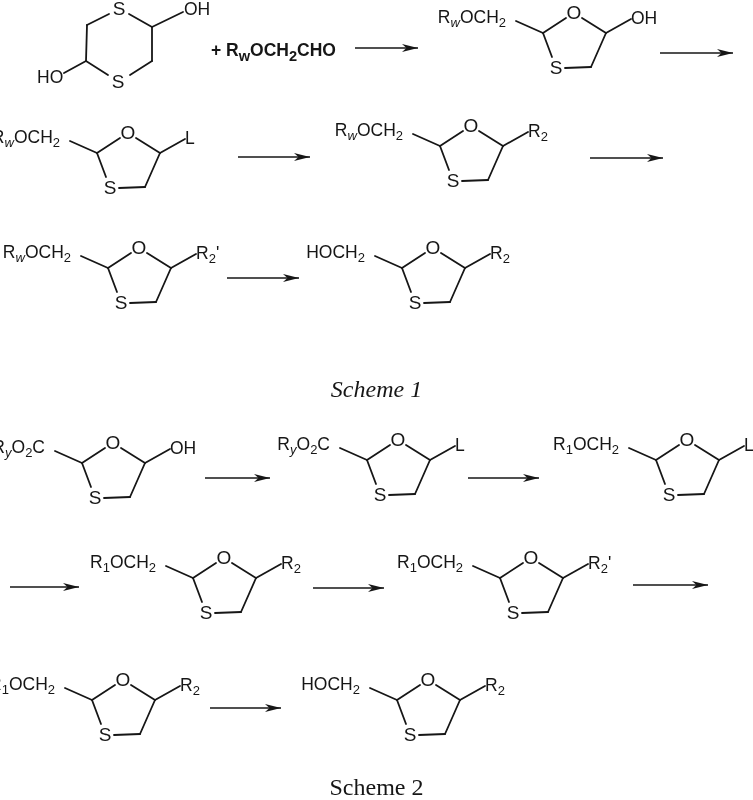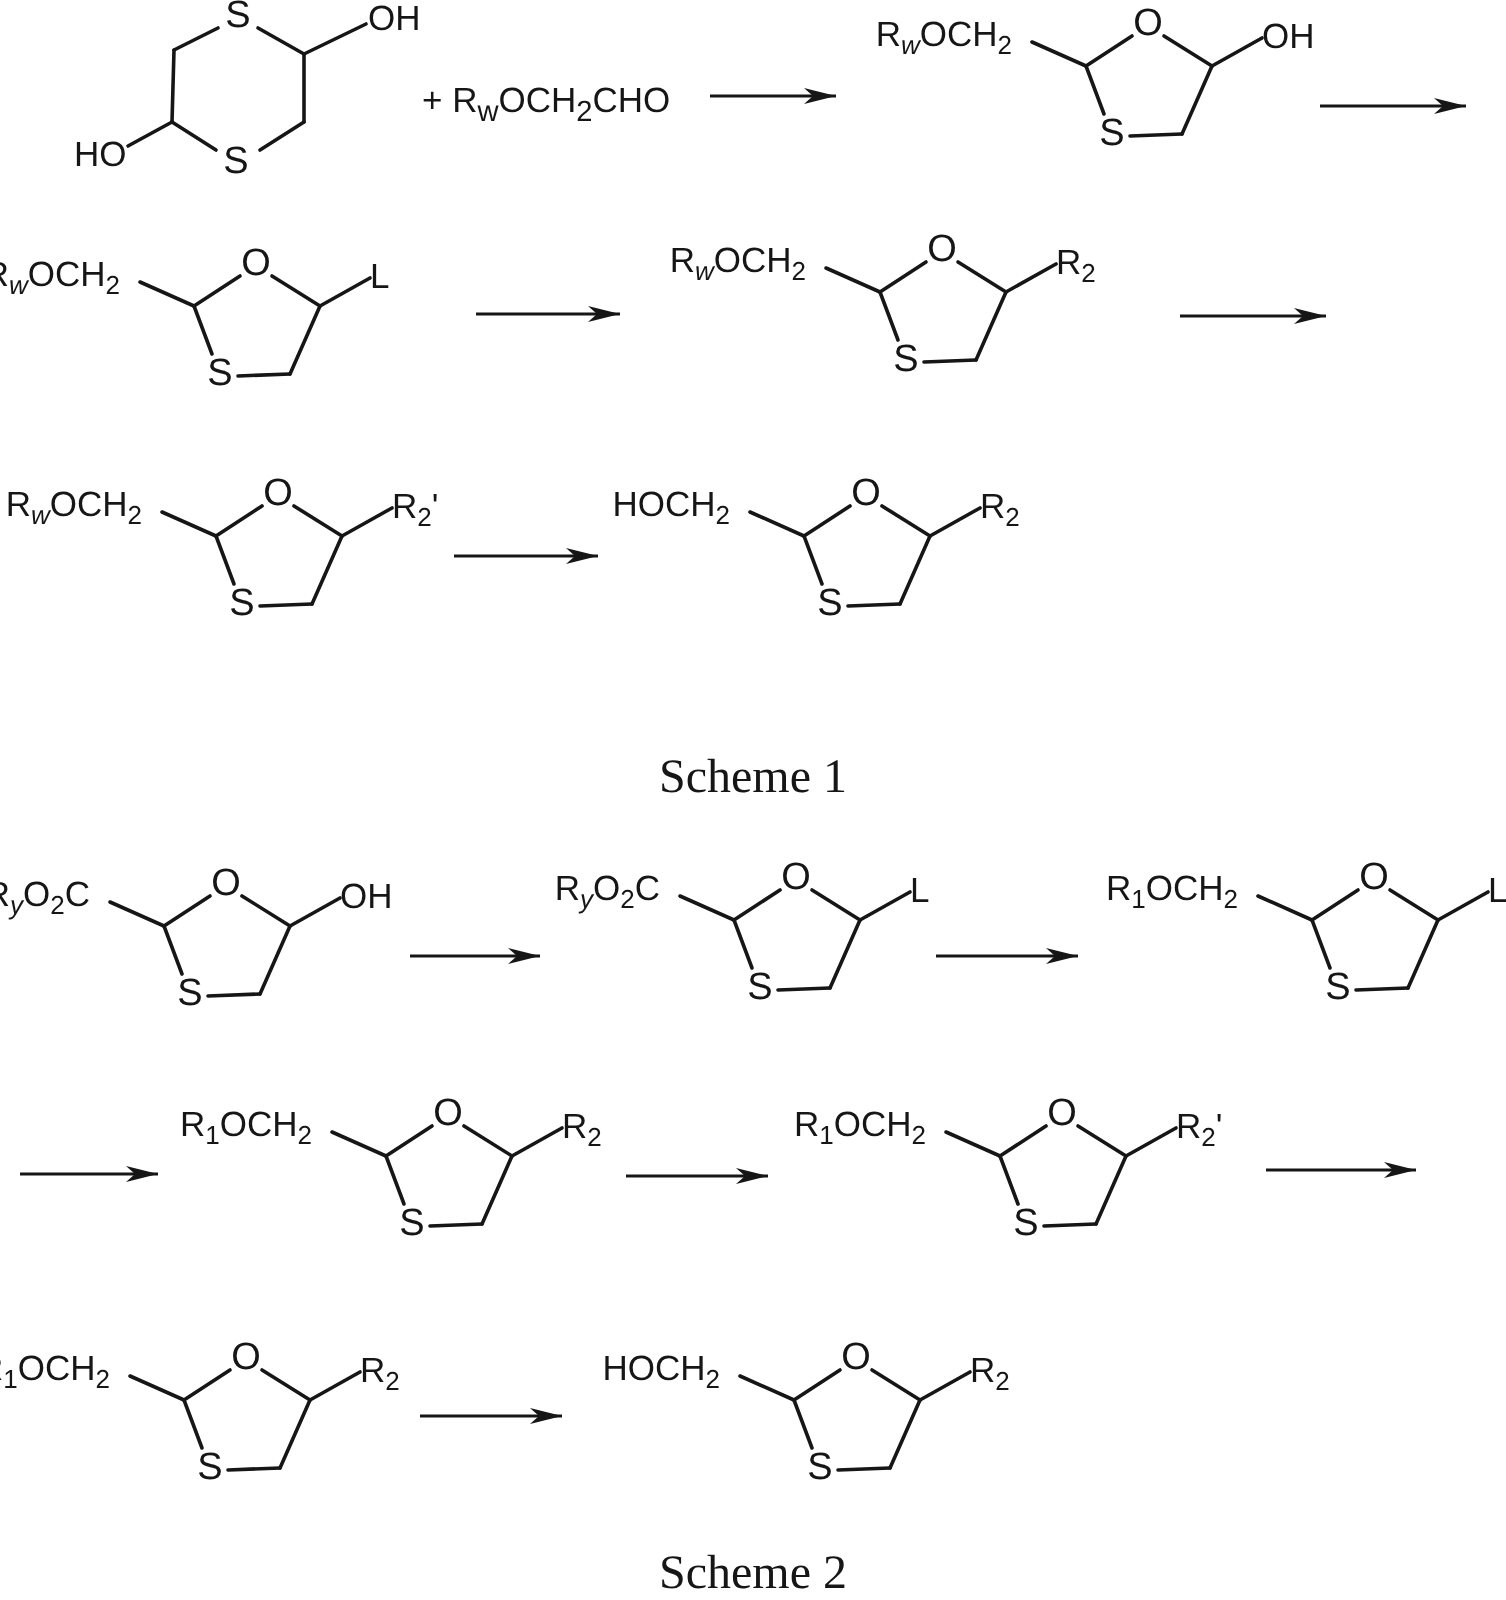--- a/index.html
+++ b/index.html
@@ -13,25 +13,25 @@
   .atom{position:absolute;transform:translate(-50%,-50%);font-size:19px;line-height:19px;}
   .atom-o{left:31px;top:-21px;}
   .atom-s{left:13px;top:34px;}
   .lbl sub,.atom sub{font-size:13px;line-height:0;vertical-align:-4px;}
   .lbl sub.it{font-style:italic;}
   
   .dt-s1{left:119px;top:8px;}
   .dt-s2{left:118px;top:81px;}
   .dt-oh{left:184px;top:-2px;}
   .dt-ho{left:37px;top:66px;text-align:center;}
-  .free{position:absolute;white-space:nowrap;font-size:17.5px;line-height:22px;}
+  .free{position:absolute;white-space:nowrap;font-size:17.5px;line-height:22px;font-weight:bold;}
   .reagent{left:211px;top:39px;}
   .caption{position:absolute;left:0;width:753px;text-align:center;
            font-family:"Liberation Serif",serif;font-size:24px;line-height:26px;}
-  .caption-1{top:376px;}
+  .caption-1{top:376px;font-style:italic;}
   .caption-2{top:774px;}
 </style>
 </head>
 <body>
 
 <div class="page">
 
   <svg class="bonds" width="753" height="800" viewBox="0 0 753 800">
     <defs>
       <g id="oxa-ring" stroke="#161616" stroke-width="1.8" stroke-linecap="round" fill="none">

